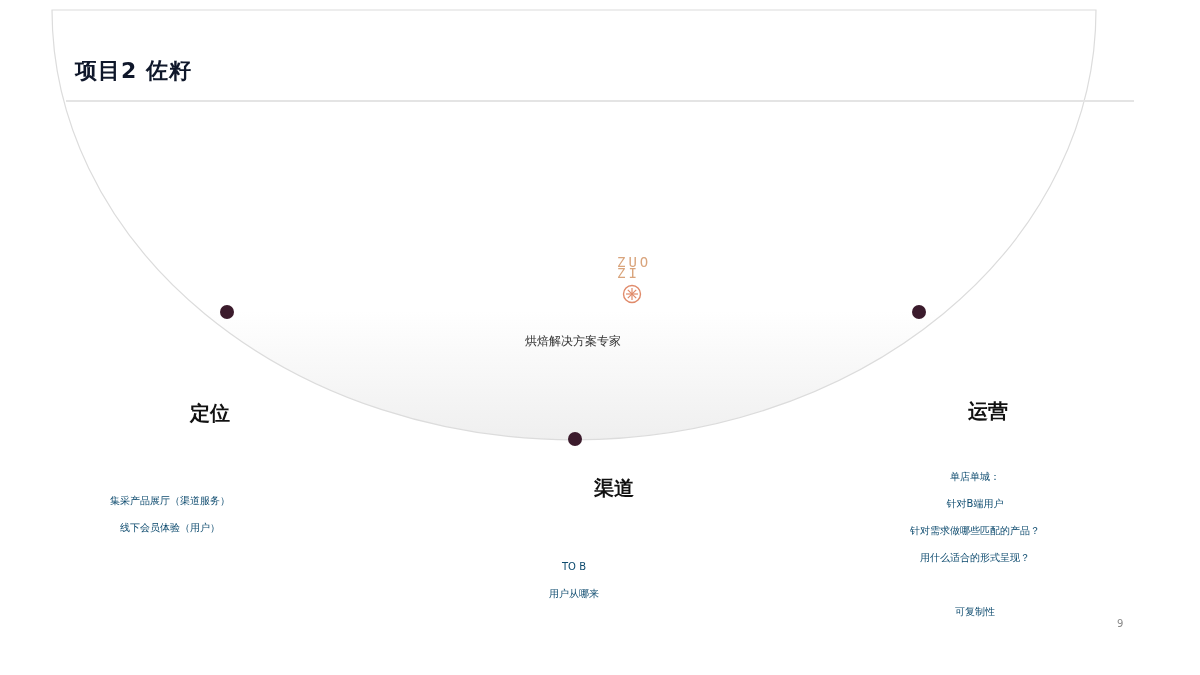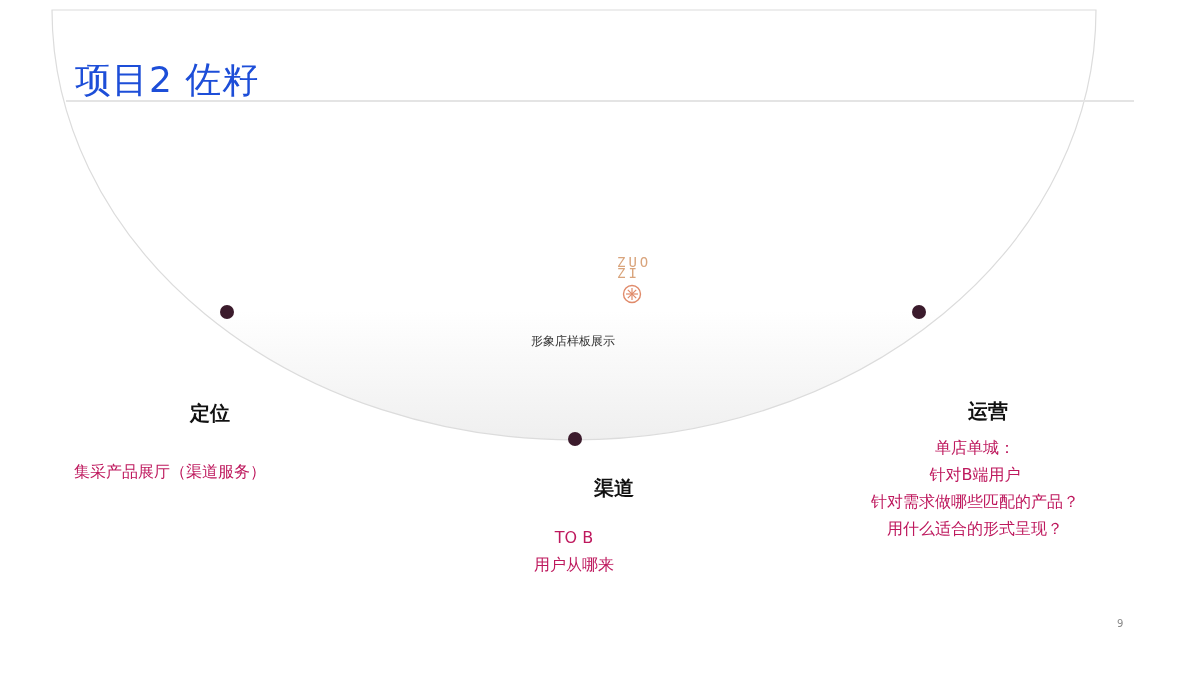--- a/index.html
+++ b/index.html
@@ -1,28 +1,28 @@
 <!DOCTYPE html>
 <html><head>
 <meta charset="utf-8">
 <style>
   html, body { margin:0; padding:0; }
   body { width:1200px; height:675px; background:#ffffff; position:relative; overflow:hidden;
          font-family:"DejaVu Sans","Liberation Sans",sans-serif; color:#222; }
   .arc-svg { position:absolute; left:0; top:0; width:1200px; height:675px; }
-  .title { position:absolute; left:75px; top:56px; font-size:36px; font-weight:normal; color:#1d4ed8; letter-spacing:1px; }
+  .title { position:absolute; left:75px; top:56px; font-size:22px; font-weight:bold; color:#0f172a; letter-spacing:1px; }
   .title-rule { position:absolute; left:66px; top:100px; width:1068px; height:2px; background:#e4e4e4; }
   .logo { position:absolute; left:513px; top:252px; width:140px; height:60px; }
   .logo-cn { position:absolute; left:0; top:0; font-size:46px; color:#d9a47c; font-weight:normal; letter-spacing:2px; line-height:56px; }
   .logo-py { position:absolute; left:104px; top:5px; font-size:14px; color:#d9a47c; letter-spacing:3px; line-height:11px; font-family:"DejaVu Sans Mono",monospace; }
   .logo-mark { position:absolute; left:109px; top:32px; width:20px; height:20px; }
   .tagline { position:absolute; left:473px; top:333px; width:200px; text-align:center; font-size:12px; color:#333; }
   .dot { position:absolute; width:14px; height:14px; border-radius:50%; background:#3b1b2c; }
   .sec-title { position:absolute; font-size:20px; font-weight:bold; color:#111; text-align:right; }
-  .sec-body { position:absolute; font-size:16px; color:#be185d; text-align:center; line-height:27px; }
+  .sec-body { position:absolute; font-size:10px; color:#0c4a6e; text-align:center; line-height:27px;margin-top:29px; }
   .page-num { position:absolute; left:1117px; top:618px; font-size:10px; color:#888; }
 </style>
 </head>
 <body>
 
 <svg class="arc-svg" viewBox="0 0 1200 675">
   <defs>
     <linearGradient id="arcfill" x1="0" y1="0" x2="0" y2="1">
       <stop offset="0" stop-color="#ffffff"></stop>
       <stop offset="0.7" stop-color="#ffffff"></stop>
@@ -43,39 +43,41 @@
   <svg class="logo-mark" viewBox="0 0 20 20">
     <circle cx="10" cy="10" r="8.5" fill="none" stroke="#e08a6a" stroke-width="1.4"></circle>
     <g stroke="#e08a6a" stroke-width="1.2">
       <line x1="10" y1="4" x2="10" y2="16"></line>
       <line x1="4" y1="10" x2="16" y2="10"></line>
       <line x1="5.8" y1="5.8" x2="14.2" y2="14.2"></line>
       <line x1="14.2" y1="5.8" x2="5.8" y2="14.2"></line>
     </g>
   </svg>
 </div>
-<div class="tagline">形象店样板展示</div>
+<div class="tagline">烘焙解决方案专家</div>
 
 <div class="dot" style="left:220px; top:305px;"></div>
 <div class="dot" style="left:568px; top:432px;"></div>
 <div class="dot" style="left:912px; top:305px;"></div>
 
 <div class="sec-title" style="left:110px; top:400px; width:120px;">定位</div>
 <div class="sec-body" style="left:40px; top:458px; width:260px;">
   <div>集采产品展厅（渠道服务）</div>
+  <div>线下会员体验（用户）</div>
 </div>
 
 <div class="sec-title" style="left:514px; top:475px; width:120px;">渠道</div>
 <div class="sec-body" style="left:474px; top:524px; width:200px;">
   <div>TO B</div>
   <div>用户从哪来</div>
 </div>
 
 <div class="sec-title" style="left:888px; top:398px; width:120px;">运营</div>
 <div class="sec-body" style="left:845px; top:434px; width:260px;">
   <div>单店单城：</div>
   <div>针对B端用户</div>
   <div>针对需求做哪些匹配的产品？</div>
   <div>用什么适合的形式呈现？</div>
   <div style="height:27px;"></div>
+  <div>可复制性</div>
 </div>
 
 <div class="page-num">9</div>
 
 </body></html>

